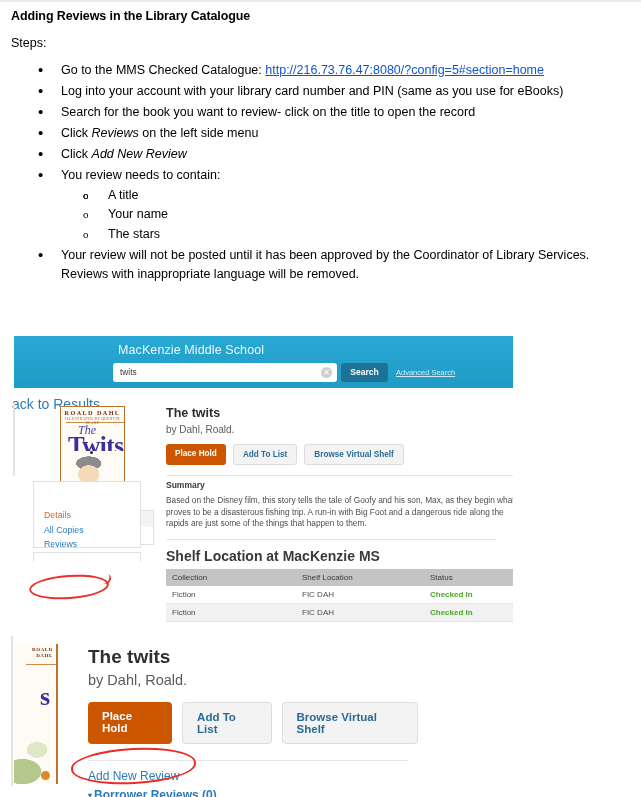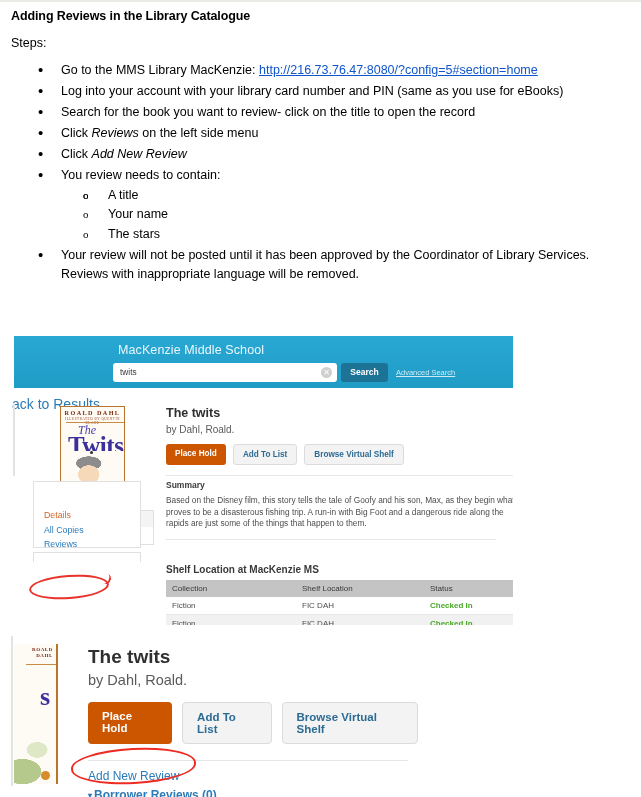--- a/index.html
+++ b/index.html
@@ -326,22 +326,22 @@
     color: #4d4d4d;
     width: 352px;
   }
   .d-rule2 {
     margin-top: 9px;
     height: 1px;
     background: #e6e6e6;
     width: 330px;
   }
   .shelf-h {
-    margin-top: 24px;
-    font-size: 10px;
+    margin-top: 8px;
+    font-size: 14px;
     font-weight: bold;
     color: #3a3a3a;
   }
   table.shelf {
     margin-top: 5px;
     width: 347px;
     border-collapse: collapse;
     font-size: 8px;
   }
   table.shelf th {
@@ -520,21 +520,21 @@
 
 <div class="doc">
 
   <div class="doc-title">Adding Reviews in the Library Catalogue</div>
 
   <div class="doc-steps">Steps:</div>
 
   <ul class="bullets">
 
     <li>
-      <span class="bul">•</span><span>Go to the MMS Library MacKenzie: </span><a class="doclink" href="#">http://216.73.76.47:8080/?config=5#section=home</a>
+      <span class="bul">•</span><span>Go to the MMS Checked Catalogue: </span><a class="doclink" href="#">http://216.73.76.47:8080/?config=5#section=home</a>
     </li>
 
     <li>
       <span class="bul">•</span><span>Log into your account with your library card number and PIN (same as you use for eBooks)</span>
     </li>
 
     <li>
       <span class="bul">•</span><span>Search for the book you want to review- click on the title to open the record</span>
     </li>
 

